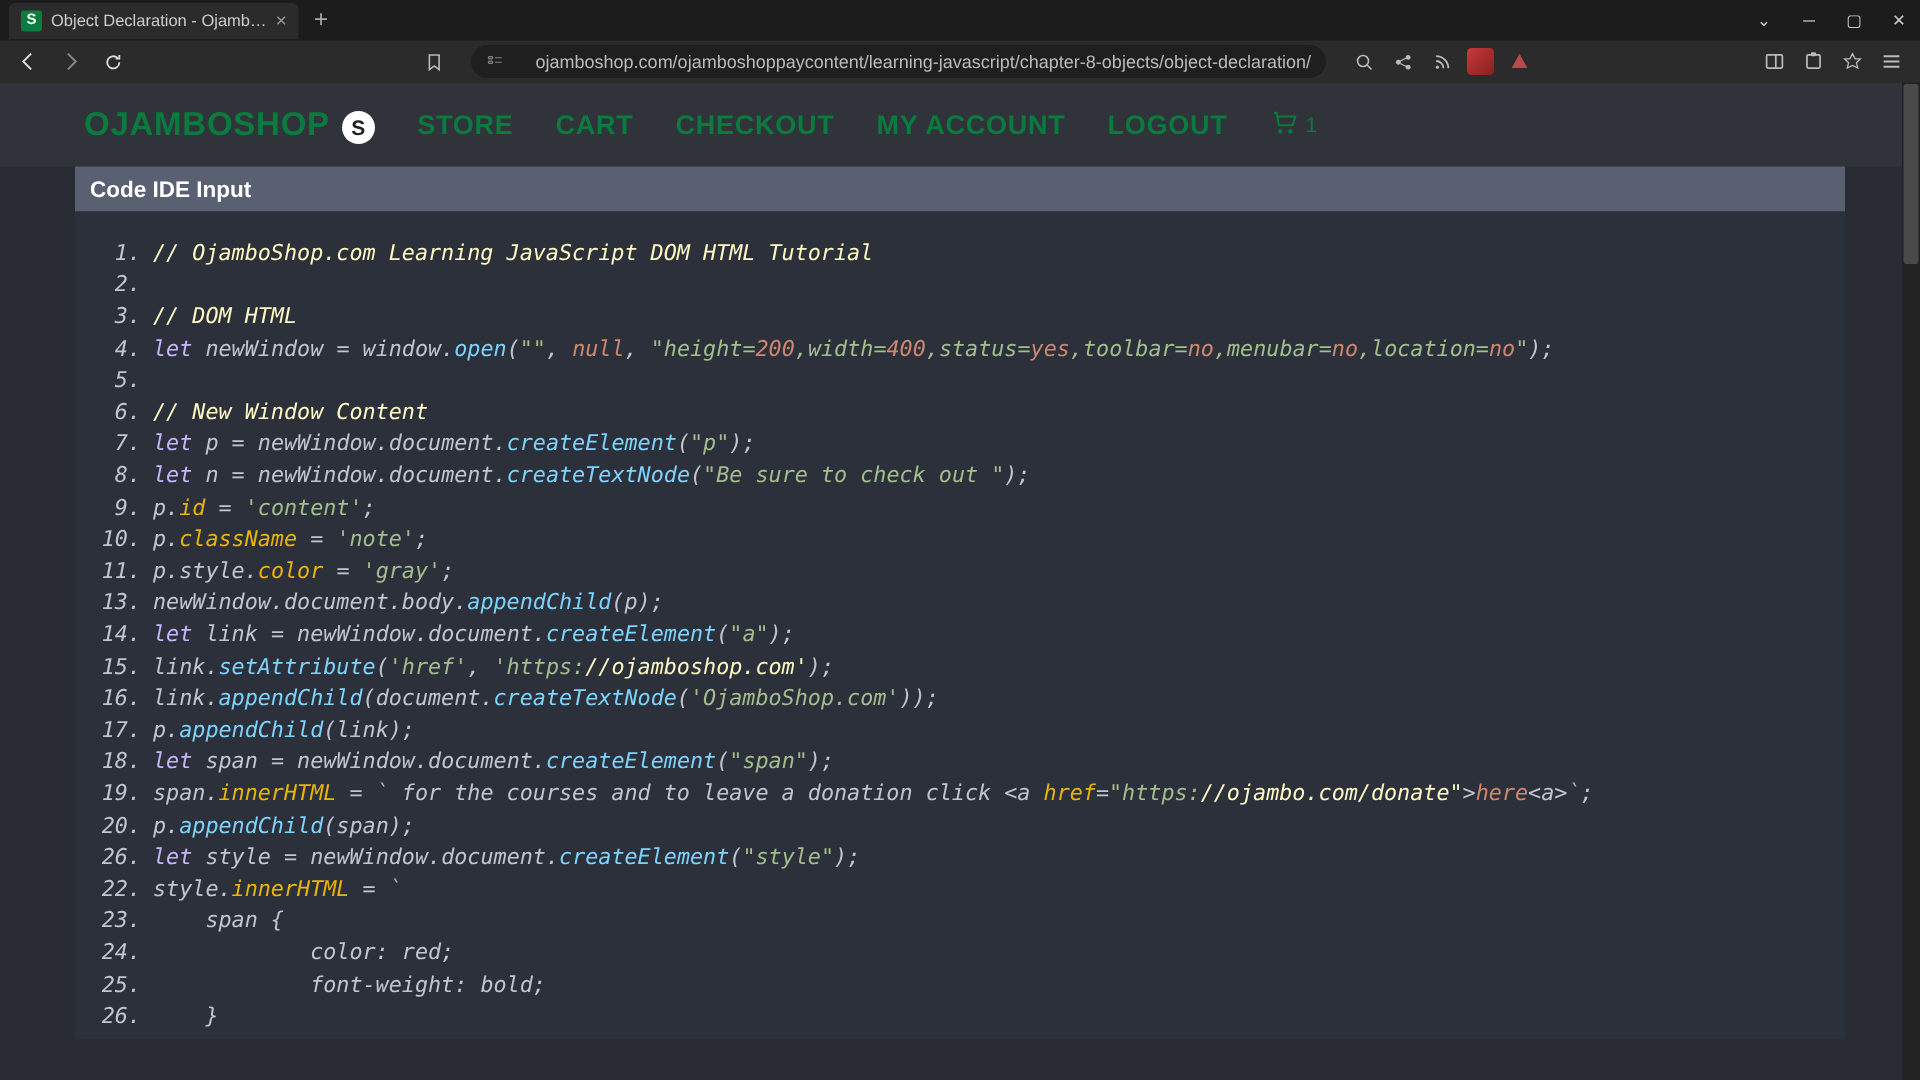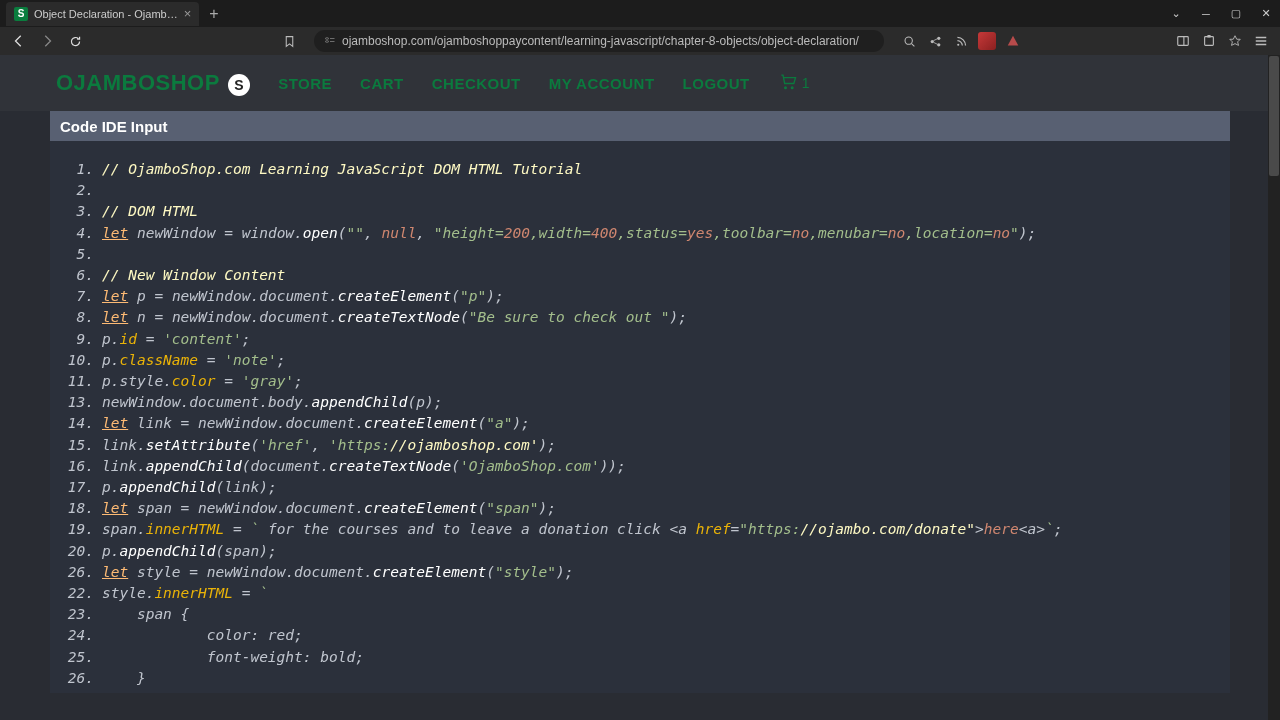--- a/index.html
+++ b/index.html
@@ -11,48 +11,48 @@
 .tab { background: #2b2b2b; height: 24px; display: flex; align-items: center; padding: 0 8px; font-size: 11px; color: #ccc; border-radius: 4px 4px 0 0; margin-left: 6px; gap: 6px; min-width: 140px; }
 .tab-favicon { width: 14px; height: 14px; background: #0a7d3e; border-radius: 2px; display: flex; align-items: center; justify-content: center; color: #fff; font-size: 10px; font-weight: bold; }
 .tab-close { color: #999; font-size: 13px; cursor: pointer; margin-left: auto; }
 .new-tab { color: #aaa; font-size: 16px; margin-left: 10px; cursor: pointer; }
 .win-controls { display: flex; gap: 2px; }
 .win-btn { width: 28px; height: 24px; display: flex; align-items: center; justify-content: center; color: #ccc; font-size: 11px; }
 
 .toolbar { background: #2b2b2b; height: 28px; display: flex; align-items: center; padding: 0 8px; gap: 6px; }
 .nav-btn { width: 22px; height: 22px; display: flex; align-items: center; justify-content: center; color: #888; border-radius: 3px; }
 .nav-btn.enabled { color: #ddd; }
-.url-bar { flex: 1; background: #1f1f1f; height: 22px; border-radius: 11px; display: flex; align-items: center; padding: 0 10px; gap: 6px; font-size: 12px; color: #bbb; margin: 4px 8px; }
+.url-bar { flex: 1; background: #1f1f1f; height: 22px; border-radius: 11px; display: flex; align-items: center; padding: 0 10px; gap: 6px; font-size: 12px; color: #bbb; margin: 4px 8px; justify-content: space-between; }
 .url-bar .lock { font-size: 11px; color: #888; }
 .toolbar-right { display: flex; gap: 4px; align-items: center; }
 .tool-icon { width: 22px; height: 22px; display: flex; align-items: center; justify-content: center; color: #bbb; font-size: 13px; }
 .red-icon { width: 18px; height: 18px; background: linear-gradient(135deg, #c73939, #8a2020); border-radius: 3px; }
 .tri-icon { width: 14px; height: 14px; color: #b74b4b; }
 
 
 .page { background: #292c33; height: calc(720px - 55px); position: relative; }
 .site-nav { background: #303339; height: 56px; display: flex; align-items: center; padding: 16px 56px; gap: 28px; }
 .brand { font-family: "Arial Black", sans-serif; font-size: 22px; font-weight: 900; color: #0b7a3e; letter-spacing: 0.5px; }
 .brand-logo { width: 22px; height: 22px; background: #fff; border-radius: 50%; display: inline-flex; align-items: center; justify-content: center; color: #222; font-weight: 900; font-size: 14px; margin-left: 2px; }
-.nav-link { font-family: "Arial Black", sans-serif; font-size: 15px; font-weight: 900; color: #0b7a3e; letter-spacing: 0.5px; text-decoration: none; }
+.nav-link { font-family: "Arial Black", sans-serif; font-size: 18px; font-weight: 900; color: #0b7a3e; letter-spacing: 0.5px; text-decoration: none; }
 .cart-link { display: flex; align-items: center; gap: 4px; color: #0b7a3e; font-size: 14px; }
 .cart-icon { font-size: 18px; }
 
 .content-area { padding: 0; }
 .panel-header { background: #586072; height: 30px; display: flex; align-items: center; padding: 0 10px; color: #fff; font-size: 15px; font-weight: 600; margin: 0 50px; }
 .code-panel { background: #2b303b; margin: 0 50px; padding: 18px 12px 4px 12px; font-family: "Menlo", "Consolas", monospace; font-size: 14.5px; line-height: 21.2px; }
 .code-line { display: flex; }
 .lineno { width: 32px; text-align: right; color: #c0c5ce; font-style: italic; margin-right: 8px; flex-shrink: 0; }
 .lineno::after { content: "."; }
 .code { white-space: pre; font-style: italic; color: #c0c5ce; }
 
 
 .cm { color: #fef9c3; }           
-.kw { color: #fdba74; text-decoration: underline; }           
-.fn { color: #ffffff; }           
+.kw { color: #c4b5fd; }           
+.fn { color: #7dd3fc; }           
 .st { color: #a3be8c; }           
 .nm { color: #d08770; }           
 .op { color: #c0c5ce; }           
 .pn { color: #c0c5ce; }           
 .pr { color: #eab308; text-align: right; }           
 .id { color: #c0c5ce; }           
 .bool { color: #d08770; }         
 .brace { color: #c0c5ce; }
 
 .scrollbar { position: absolute; right: 0; top: 0; width: 12px; height: 100%; background: #222; }

